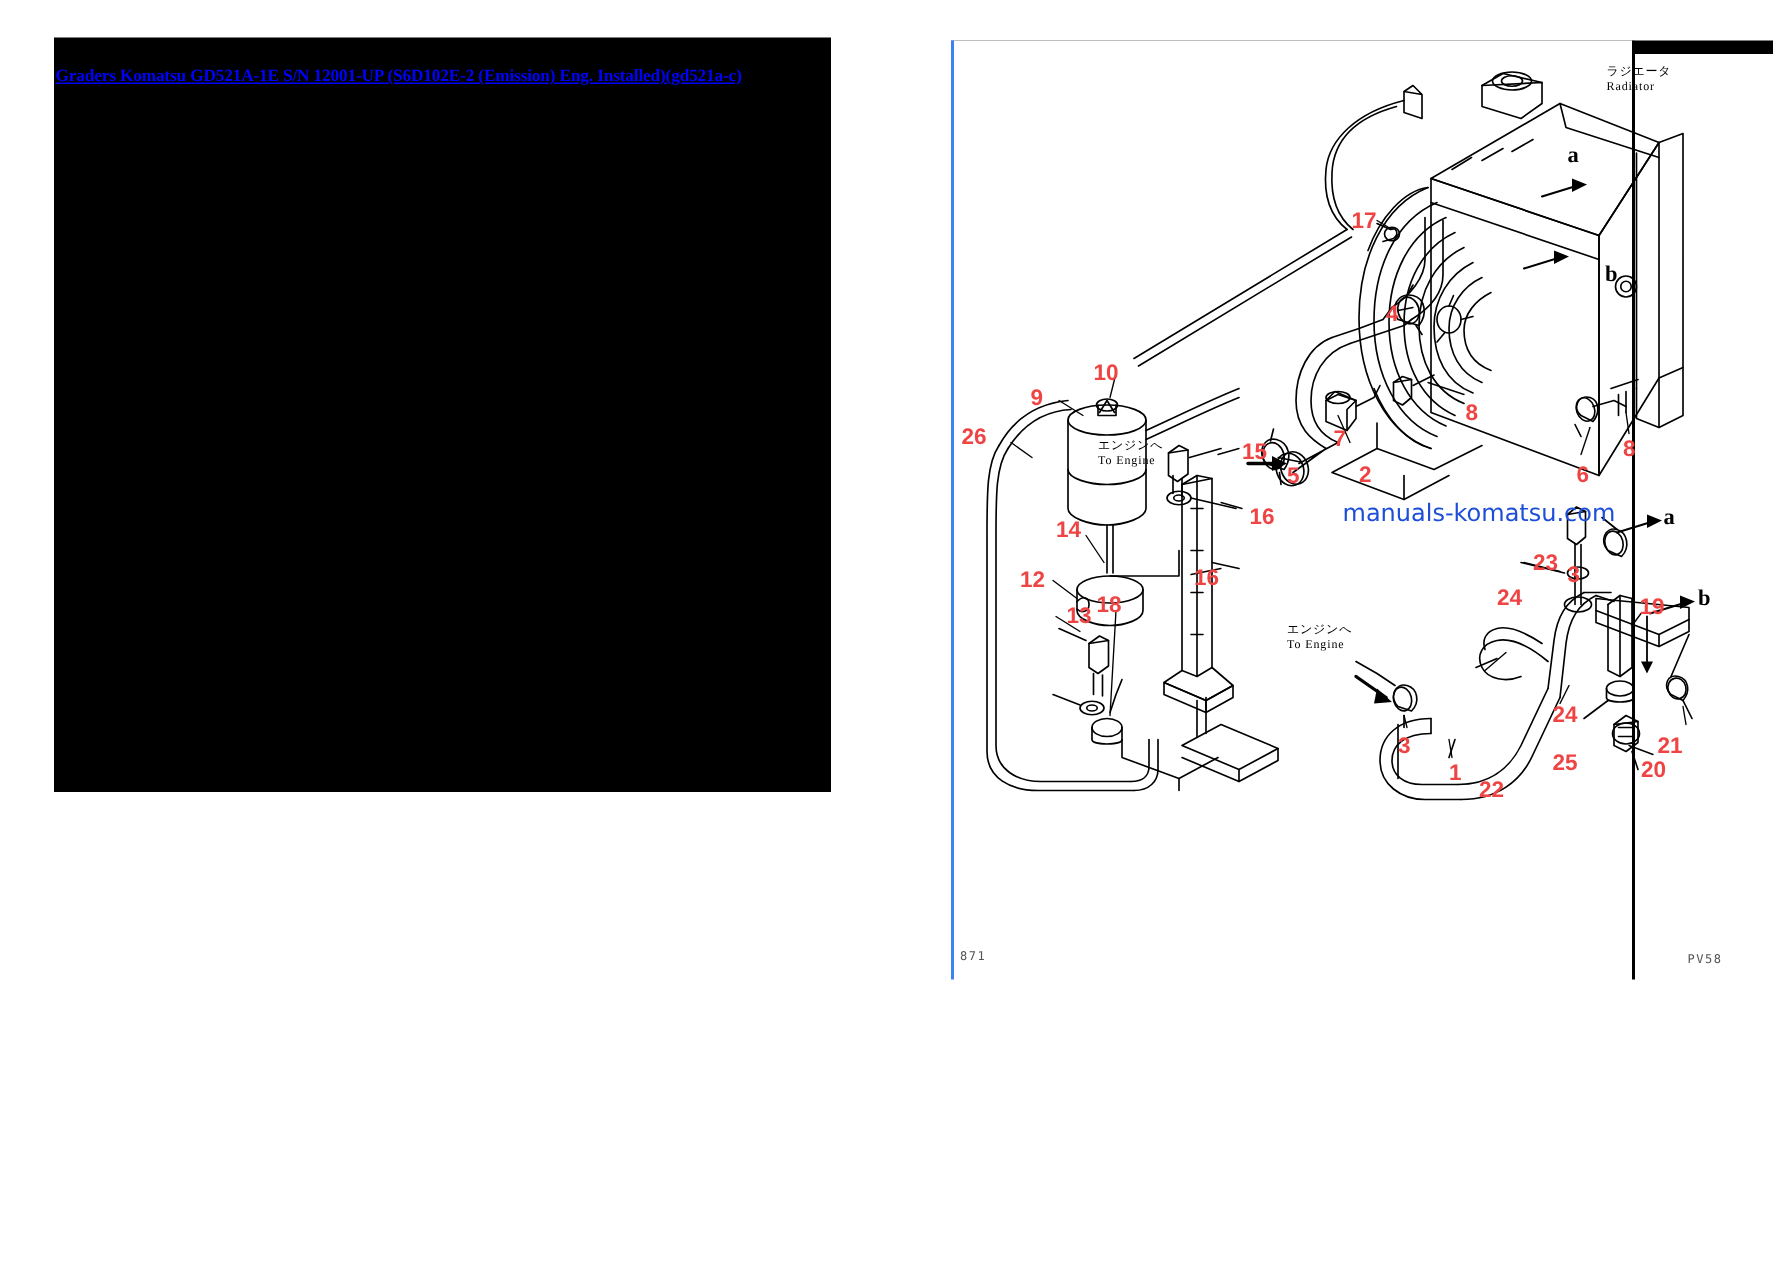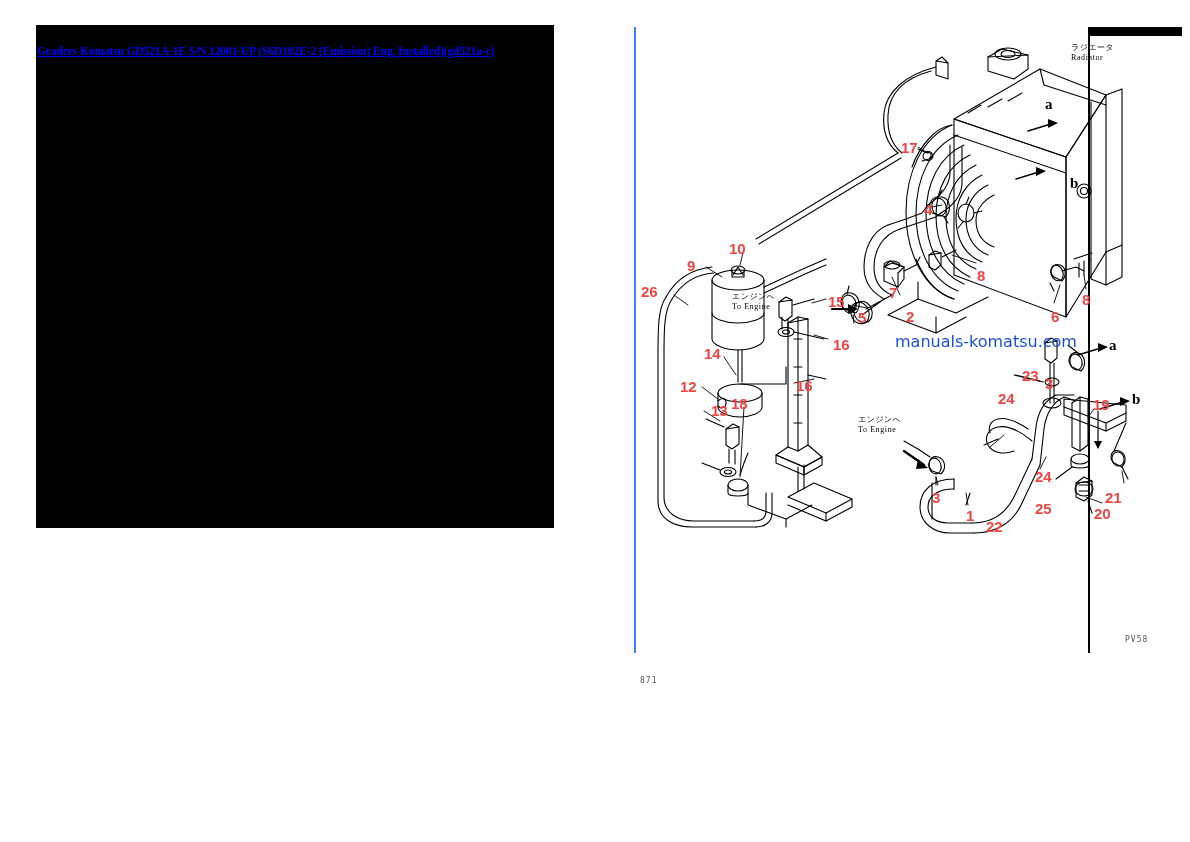--- a/index.html
+++ b/index.html
@@ -48,21 +48,21 @@
   }
   #watermark{
     position:absolute;left:259px;top:305px;
     font-family:"DejaVu Sans",sans-serif;font-size:16px;color:#1d4ed8;
     white-space:nowrap;
   }
   .corner{
     position:absolute;font-family:"DejaVu Sans Mono",monospace;
     font-size:8px;color:#555;letter-spacing:1px;
   }
-  #corner-left{left:4px;top:606px;margin-top:43px;}
+  #corner-left{left:4px;top:606px;}
   #corner-right{left:489px;top:608px;}
 </style>
 </head>
 <body>
 
 <div id="preview-panel">
   <a id="doc-title">Graders Komatsu GD521A-1E S/N 12001-UP (S6D102E-2 (Emission) Eng. Installed)(gd521a-c)</a>
 </div>
 
 <div id="diagram-topbar"></div>

